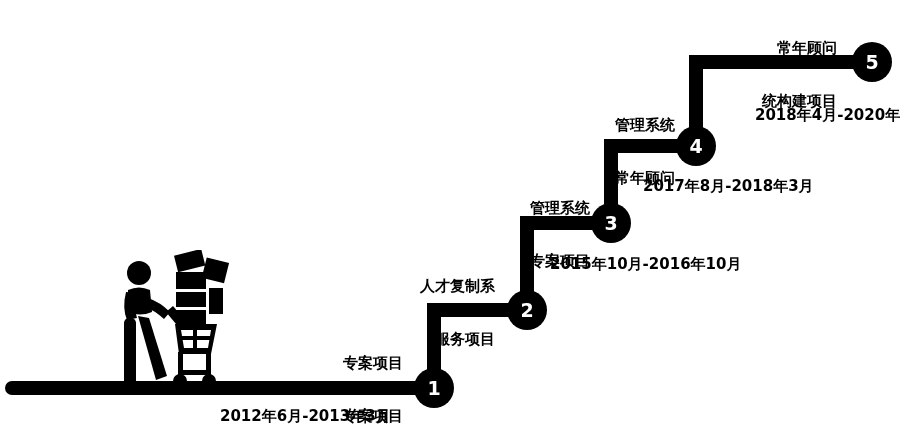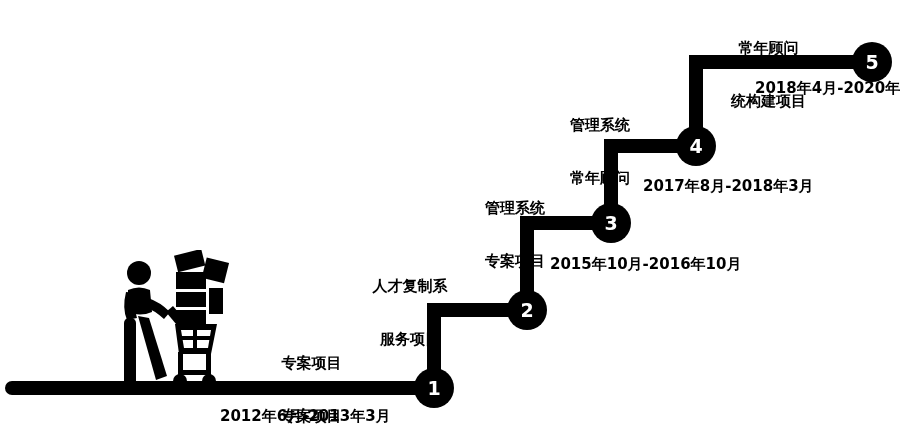--- a/index.html
+++ b/index.html
@@ -47,21 +47,21 @@
     position: absolute;
     color: #000000;
     font-family: "DejaVu Sans", "Liberation Sans", sans-serif;
     font-weight: bold;
     line-height: 1.18;
     white-space: pre;
     z-index: 4;
   }
   .lbl-title {
     font-size: 15px;
-    text-align: center;
+    text-align: right;
   }
   .lbl-date {
     font-size: 15px;
     text-align: left;
   }
 </style>
 </head>
 <body>
 
 <div id="canvas">
@@ -114,21 +114,21 @@
   <div class="lbl lbl-title" style="left:525px; top:82px; width:150px;">
     <div>管理系统</div>
     <div>常年顾问</div>
   </div>
   <div class="lbl lbl-date" style="left:643px; top:178px;">2017年8月-2018年3月</div>
 
   <div class="lbl lbl-title" style="left:700px; top:5px; width:137px;">
     <div>常年顾问</div>
     <div>统构建项目</div>
   </div>
-  <div class="lbl lbl-date" style="left:755px; top:80px;">2018年4月-2020年</div>
+  <div class="lbl lbl-date" style="left:755px; top:107px;">2018年4月-2020年</div>
 
   <svg class="figure-svg" viewBox="0 0 112 142">
     <g fill="#000000">
 
       <circle cx="21" cy="23" r="12"></circle>
 
       <path d="M 10 40 q 11 -5 22 0 l 2 22 q -12 5 -24 0 z"></path>
 
       <path d="M 8 42 q -4 16 1 28 l 10 -2 q -4 -13 -1 -25 z"></path>
 

